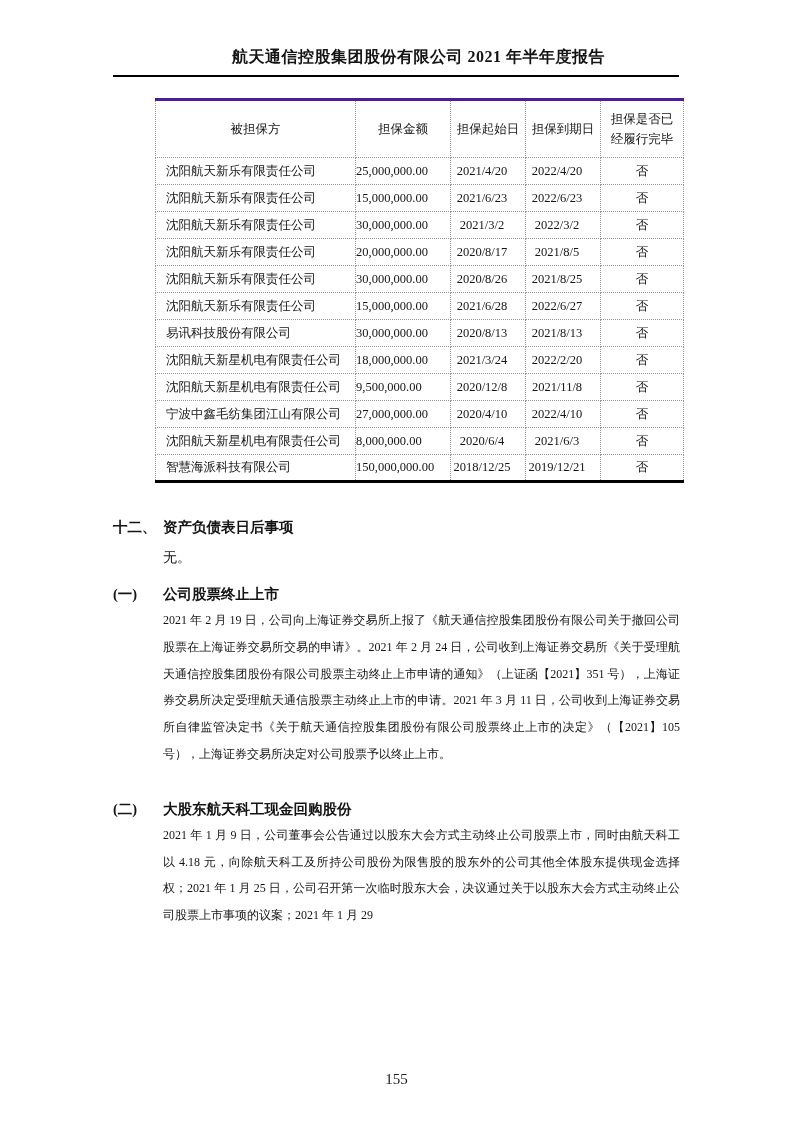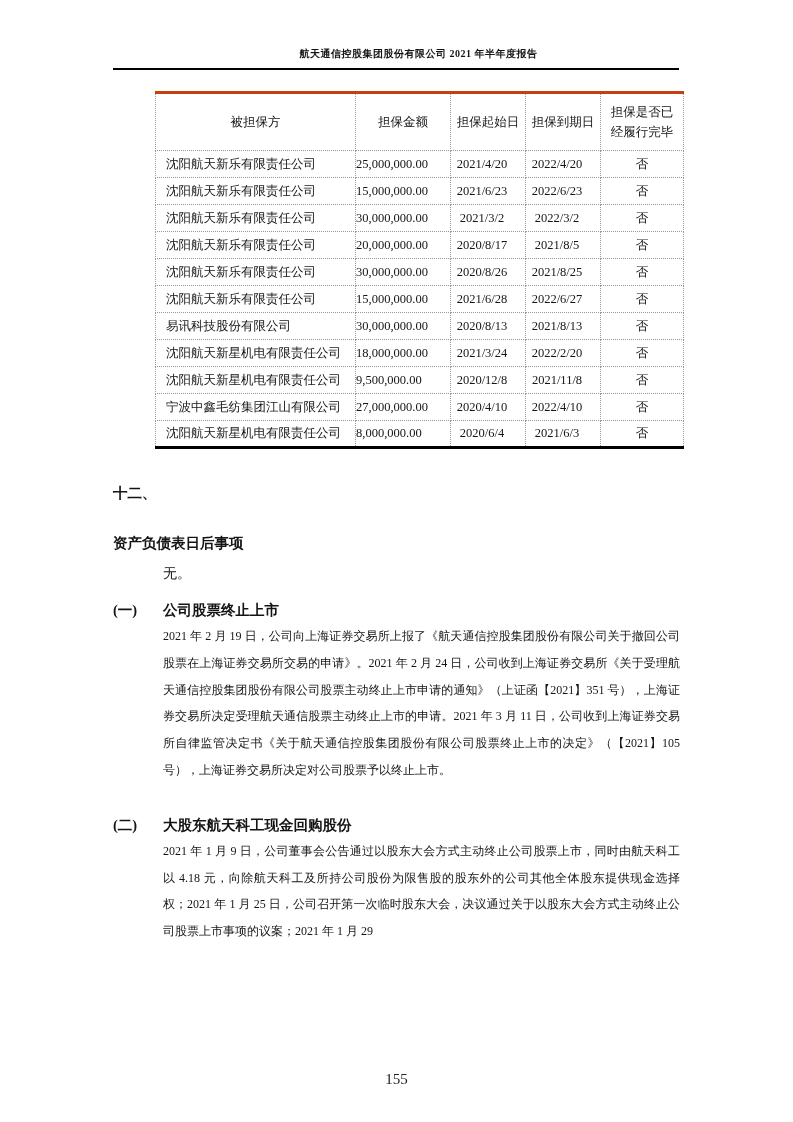--- a/index.html
+++ b/index.html
@@ -5,45 +5,45 @@
   * { margin:0; padding:0; box-sizing:border-box; }
   html,body { background:#ffffff; }
   body {
     width:793px; height:1122px; position:relative;
     font-family:"Liberation Serif","DejaVu Serif",serif;
     color:#141414;
   }
   .page { width:793px; height:1122px; position:relative; overflow:hidden; }
 
   
-  .doc-header { padding-top:47px; text-align:center; font-size:10px; font-weight:bold; letter-spacing:0.5px;padding-left:44px; }
+  .doc-header { padding-top:47px; text-align:center; font-size:16px; font-weight:bold; letter-spacing:0.5px;padding-left:44px; }
   .header-rule { margin:7px 114px 0 113px; border-top:2.2px solid #000; height:0; }
 
   
   .table-wrap { margin:21px 0 0 155px; }
   table.guarantee {
     width:528px; table-layout:fixed; border-collapse:collapse;
-    border-top:3px solid #c2410c; border-bottom:3px solid #000;
+    border-top:3px solid #4c1d95; border-bottom:3px solid #000;
     font-size:12.5px; color:#151515;
   }
   table.guarantee th, table.guarantee td {
     border:1px dotted #979797; font-weight:normal;
     overflow:hidden; white-space:nowrap;
   }
   table.guarantee thead th { height:58px; text-align:center; white-space:pre-line; line-height:20px; }
   table.guarantee tbody tr { height:27px; }
   td.c-name  { text-align:left;  padding-left:10px; }
   td.c-amt   { padding-right:10px; }
   td.c-date  { text-align:center; padding-right:12px; }
   td.c-flag  { text-align:center; }
 
   
   .sec { display:flex; margin-left:113px; margin-right:110px; font-weight:bold; font-size:14.5px; line-height:20px; }
   .sec .num { width:50px; flex:0 0 50px; }
-  .sec12 { margin-top:34px;flex-direction:column; }
+  .sec12 { margin-top:34px; }
   .plain-line { margin-left:163px; margin-top:8px; font-size:14px; line-height:26px; }
   .sec13 { margin-top:32px; }
   .sub1 { margin-top:13px; }
   .sub2 { margin-top:31px; }
   .para {
     margin-left:163px; width:517px; margin-top:3px;
     font-size:12px; line-height:26.8px; text-align:justify;
     color:#151515;
   }
 
@@ -148,20 +148,27 @@
           <td class="c-date">2022/4/10</td>
           <td class="c-flag">否</td>
         </tr>
         <tr>
           <td class="c-name">沈阳航天新星机电有限责任公司</td>
           <td class="c-amt">8,000,000.00</td>
           <td class="c-date">2020/6/4</td>
           <td class="c-date">2021/6/3</td>
           <td class="c-flag">否</td>
         </tr>
+        <tr>
+          <td class="c-name">智慧海派科技有限公司</td>
+          <td class="c-amt">150,000,000.00</td>
+          <td class="c-date">2018/12/25</td>
+          <td class="c-date">2019/12/21</td>
+          <td class="c-flag">否</td>
+        </tr>
       </tbody>
     </table>
   </div>
 
   <div class="sec sec12">
     <span class="num">十二、</span>
     <span>资产负债表日后事项</span>
   </div>
   <div class="plain-line">无。</div>
 

